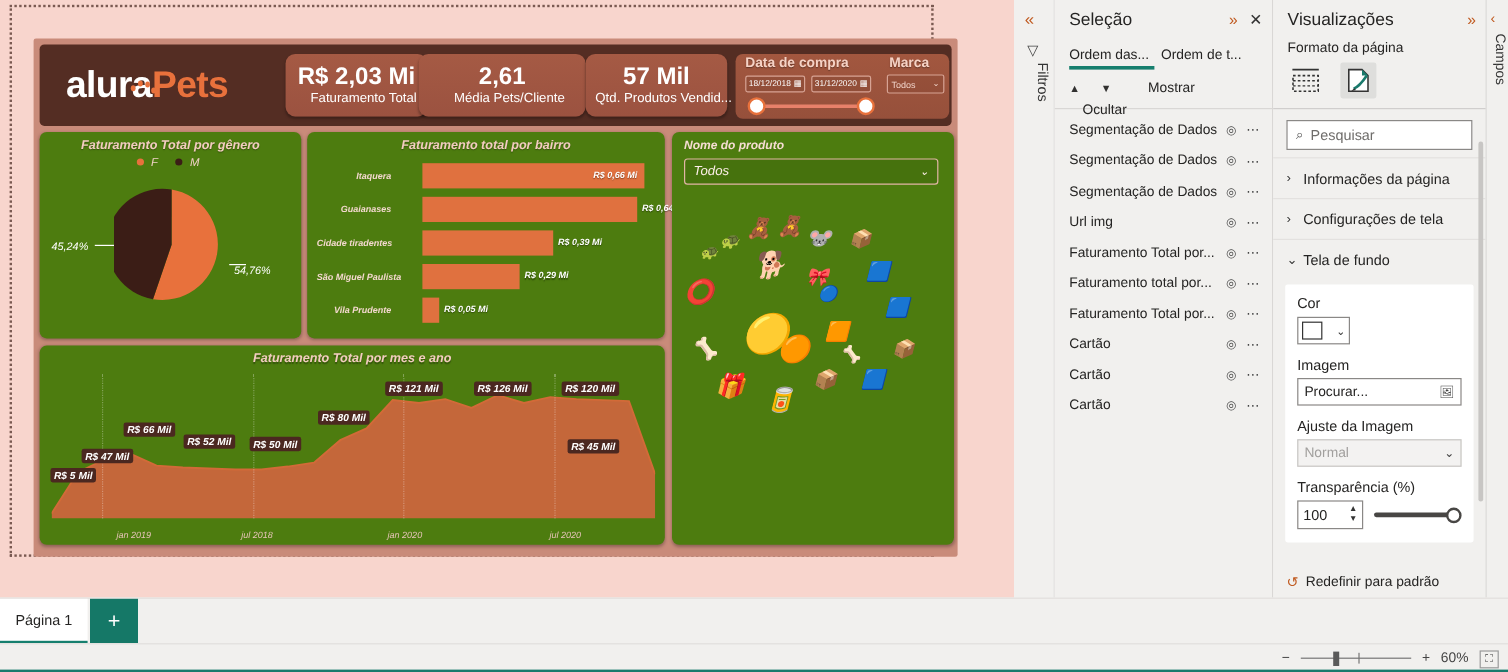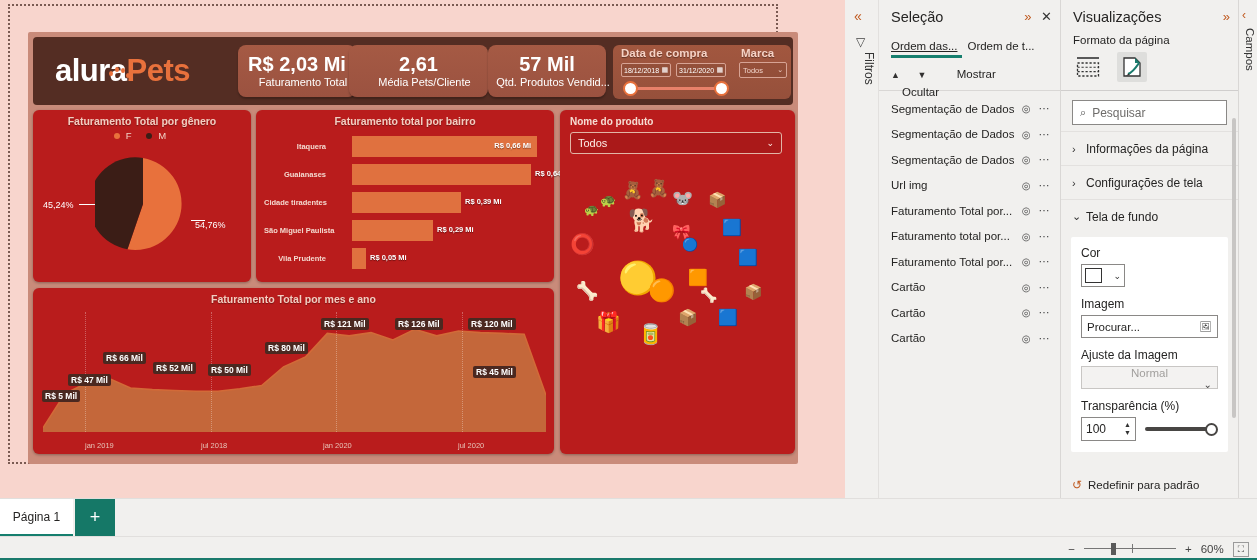--- a/index.html
+++ b/index.html
@@ -90,22 +90,23 @@
   }
   .range-knob {
     position: absolute; top: 36px; width: 15px; height: 15px; border-radius: 50%;
     background: #fff; border: 2px solid #e8713c;
   }
   #knob1 { left: 10px; }
   #knob2 { left: 101px; }
 
   
   .vcard {
-    position: absolute; background: #b91c1c; border-radius: 6px;
+    position: absolute; background: #4d7c0f; border-radius: 6px;
     box-shadow: 0 1px 3px rgba(0,0,0,.3);
+    font-style: italic;
   }
   .vtitle {
     position: absolute; left: 0; right: 0; top: 5px; text-align: center;
     font-size: 10.5px; font-weight: 700; color: #f3cdc0;
     text-shadow: 0 1px 1px rgba(0,0,0,.35);
   }
 
   
   #card-pie { left: 5px; top: 78px; width: 218px; height: 172px; }
   .legend { position: absolute; left: 0; right: 0; top: 20px; text-align: center; font-size: 9.5px; color: #f1d2c7;}
@@ -170,21 +171,21 @@
     position: absolute; left: 879px; top: 0; width: 182px; height: 498px;
     background: #f1f0ee; border-right: 1px solid #d9d7d5;
   }
   .pane-head { position: relative; height: 36px; padding: 8px 10px 0 12px; }
   .pane-title { font-size: 14.5px; color: #252423; }
   .pane-icons { position: absolute; right: 8px; top: 9px; font-size: 13px; color: #c05a20; }
   .pane-icons span { margin-left: 6px; cursor: pointer; }
   .pane-icons .x { color: #333; }
   .ord-row { position: relative; height: 24px; padding: 0 12px; }
   .ord-tab { display: inline-block; font-size: 11.5px; color: #252423; }
-  #ord-tab-1 { width: 72px; text-decoration: underline; }
+  #ord-tab-1 { width: 72px; }
   #ord-underline { position: absolute; left: 12px; top: 19px; width: 71px; height: 3px; background: #167f6e; }
   .ctl-row { position: relative; height: 26px; padding: 4px 12px 0 12px; }
   .arrow { display: inline-block; font-size: 9px; color: #323130; margin-right: 13px; }
   .ctl-link { font-size: 11.5px; color: #252423; }
   #mostrar-link { margin-left: 13px; }
   #ocultar-link { margin-left: 11px; }
   .sel-divider { height: 1px; background: #d9d7d5; margin: 4px 0 2px 0; }
   .sel-list { position: absolute; left: 0; top: 96px; right: 0; }
   .sel-item {
     position: relative; height: 25.5px; padding: 0 10px 0 12px;
@@ -237,21 +238,21 @@
   .color-sw {
     width: 44px; height: 23px; border: 1px solid #8a8886; background: #fff;
     display: flex; align-items: center; padding: 0 3px;
   }
   .color-sw .chip { width: 17px; height: 15px; border: 1px solid #333; background: #fff; }
   .color-sw .chev { margin-left: auto; font-size: 9px; color: #333; }
   .inp {
     height: 23px; border: 1px solid #8a8886; background: #fff;
     display: flex; align-items: center; padding: 0 5px; font-size: 11.5px; color: #252423;
   }
-  .inp.disabled { background: #f3f2f1; color: #a19f9d; border-color: #c8c6c4; flex-direction: column; }
+  .inp.disabled { background: #f3f2f1; color: #a19f9d; border-color: #c8c6c4; }
   .inp .ico { margin-left: auto; font-size: 10px; color: #444; }
   .spin-row { display: flex; align-items: center; gap: 9px; }
   .spin {
     width: 55px; height: 24px; border: 1px solid #8a8886; background: #fff;
     display: flex; align-items: center; padding: 0 4px; font-size: 12px; color: #252423;
   }
   .spin .arrows { margin-left: auto; font-size: 7px; line-height: 8px; color: #333; text-align: center;}
   .slider { position: relative; flex: 1; height: 20px; }
   .slider .track { position: absolute; left: 0; right: 10px; top: 8px; height: 4px; background: #484644; border-radius: 2px; }
   .slider .knob {
@@ -443,21 +444,21 @@
               <span class="dlabel" style="left: 110px; top: 50px;">R$ 52 Mil</span>
               <span class="dlabel" style="left: 165px; top: 52px;">R$ 50 Mil</span>
               <span class="dlabel" style="left: 222px; top: 30px;">R$ 80 Mil</span>
               <span class="dlabel" style="left: 278px; top: 6px;">R$ 121 Mil</span>
               <span class="dlabel" style="left: 352px; top: 6px;">R$ 126 Mil</span>
               <span class="dlabel" style="left: 425px; top: 6px;">R$ 120 Mil</span>
               <span class="dlabel" style="left: 430px; top: 54px;">R$ 45 Mil</span>
             </div>
         </div>
         <div id="area-xticks">
-            <span class="xlab" style="left: 52px; margin-top: 32px;">jan 2019</span>
+            <span class="xlab" style="left: 64px; margin-top: 32px;">jan 2019</span>
             <span class="xlab" style="left: 168px;">jul 2018</span>
             <span class="xlab" style="left: 290px;">jan 2020</span>
             <span class="xlab" style="left: 405px; padding-left: 20px;">jul 2020</span>
           </div>
       </div>
 
       <div class="vcard" id="card-gallery">
         <div class="gal-title">Nome do produto</div>
         <div class="gal-dd">
           <span>Todos</span>

